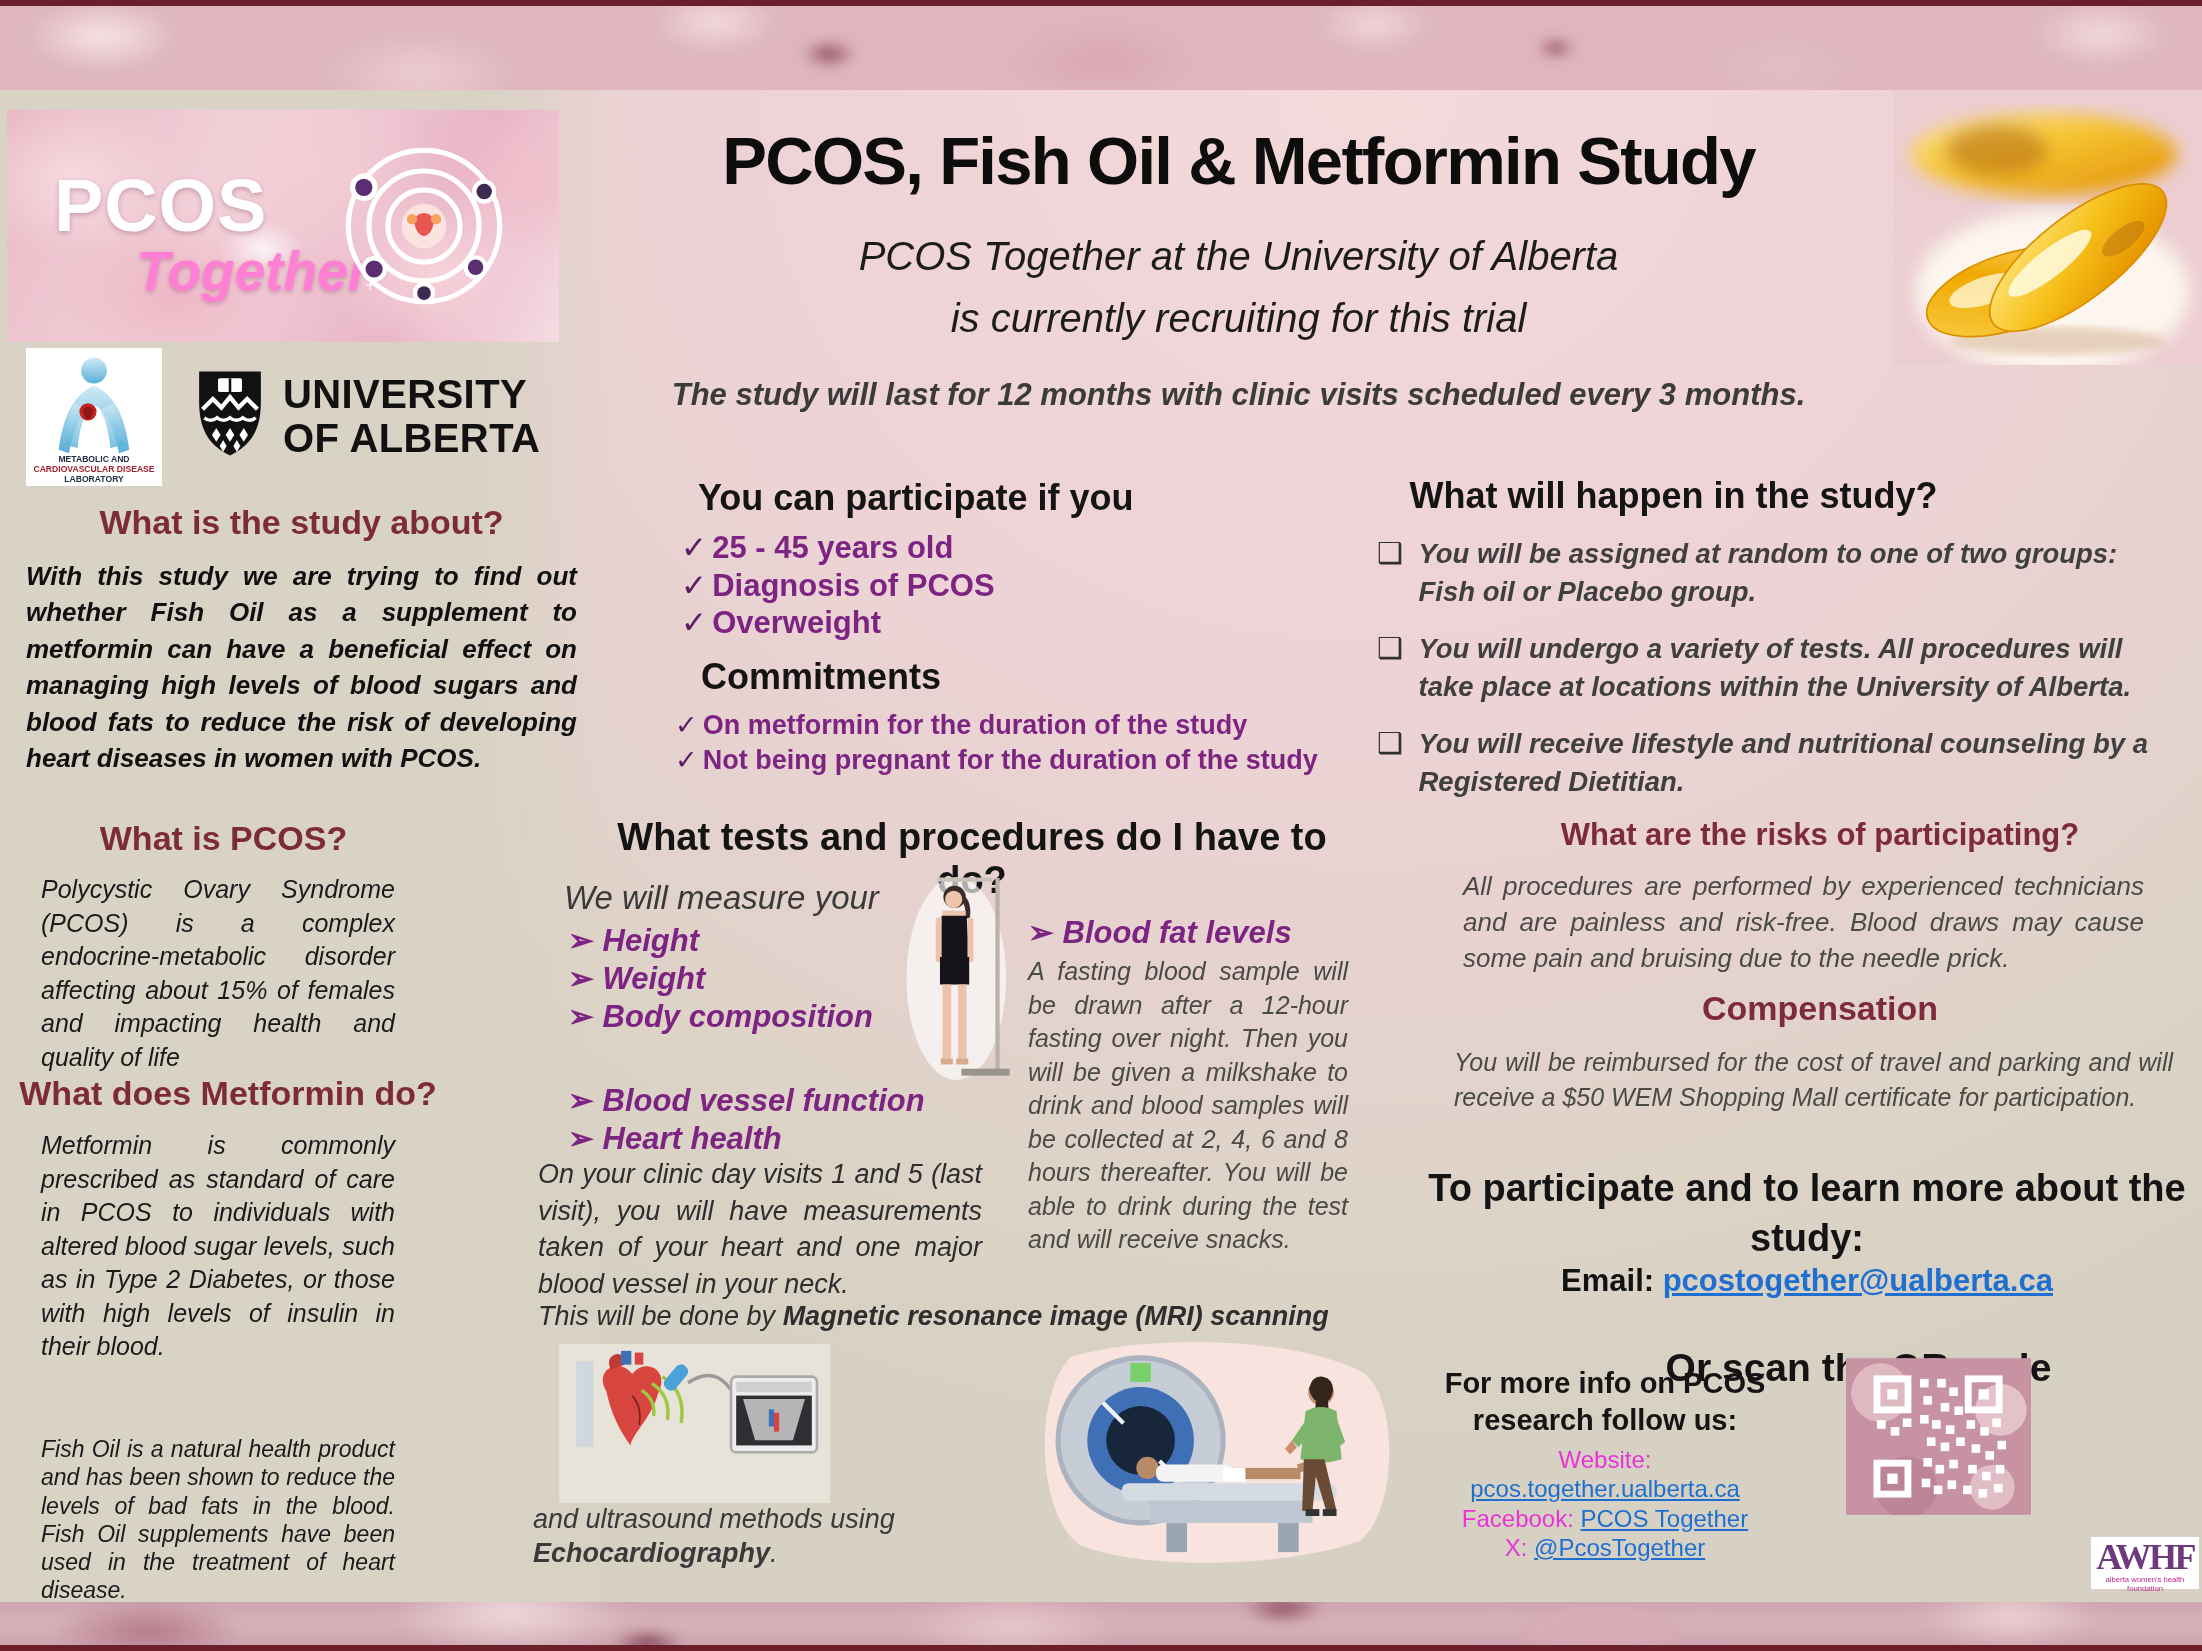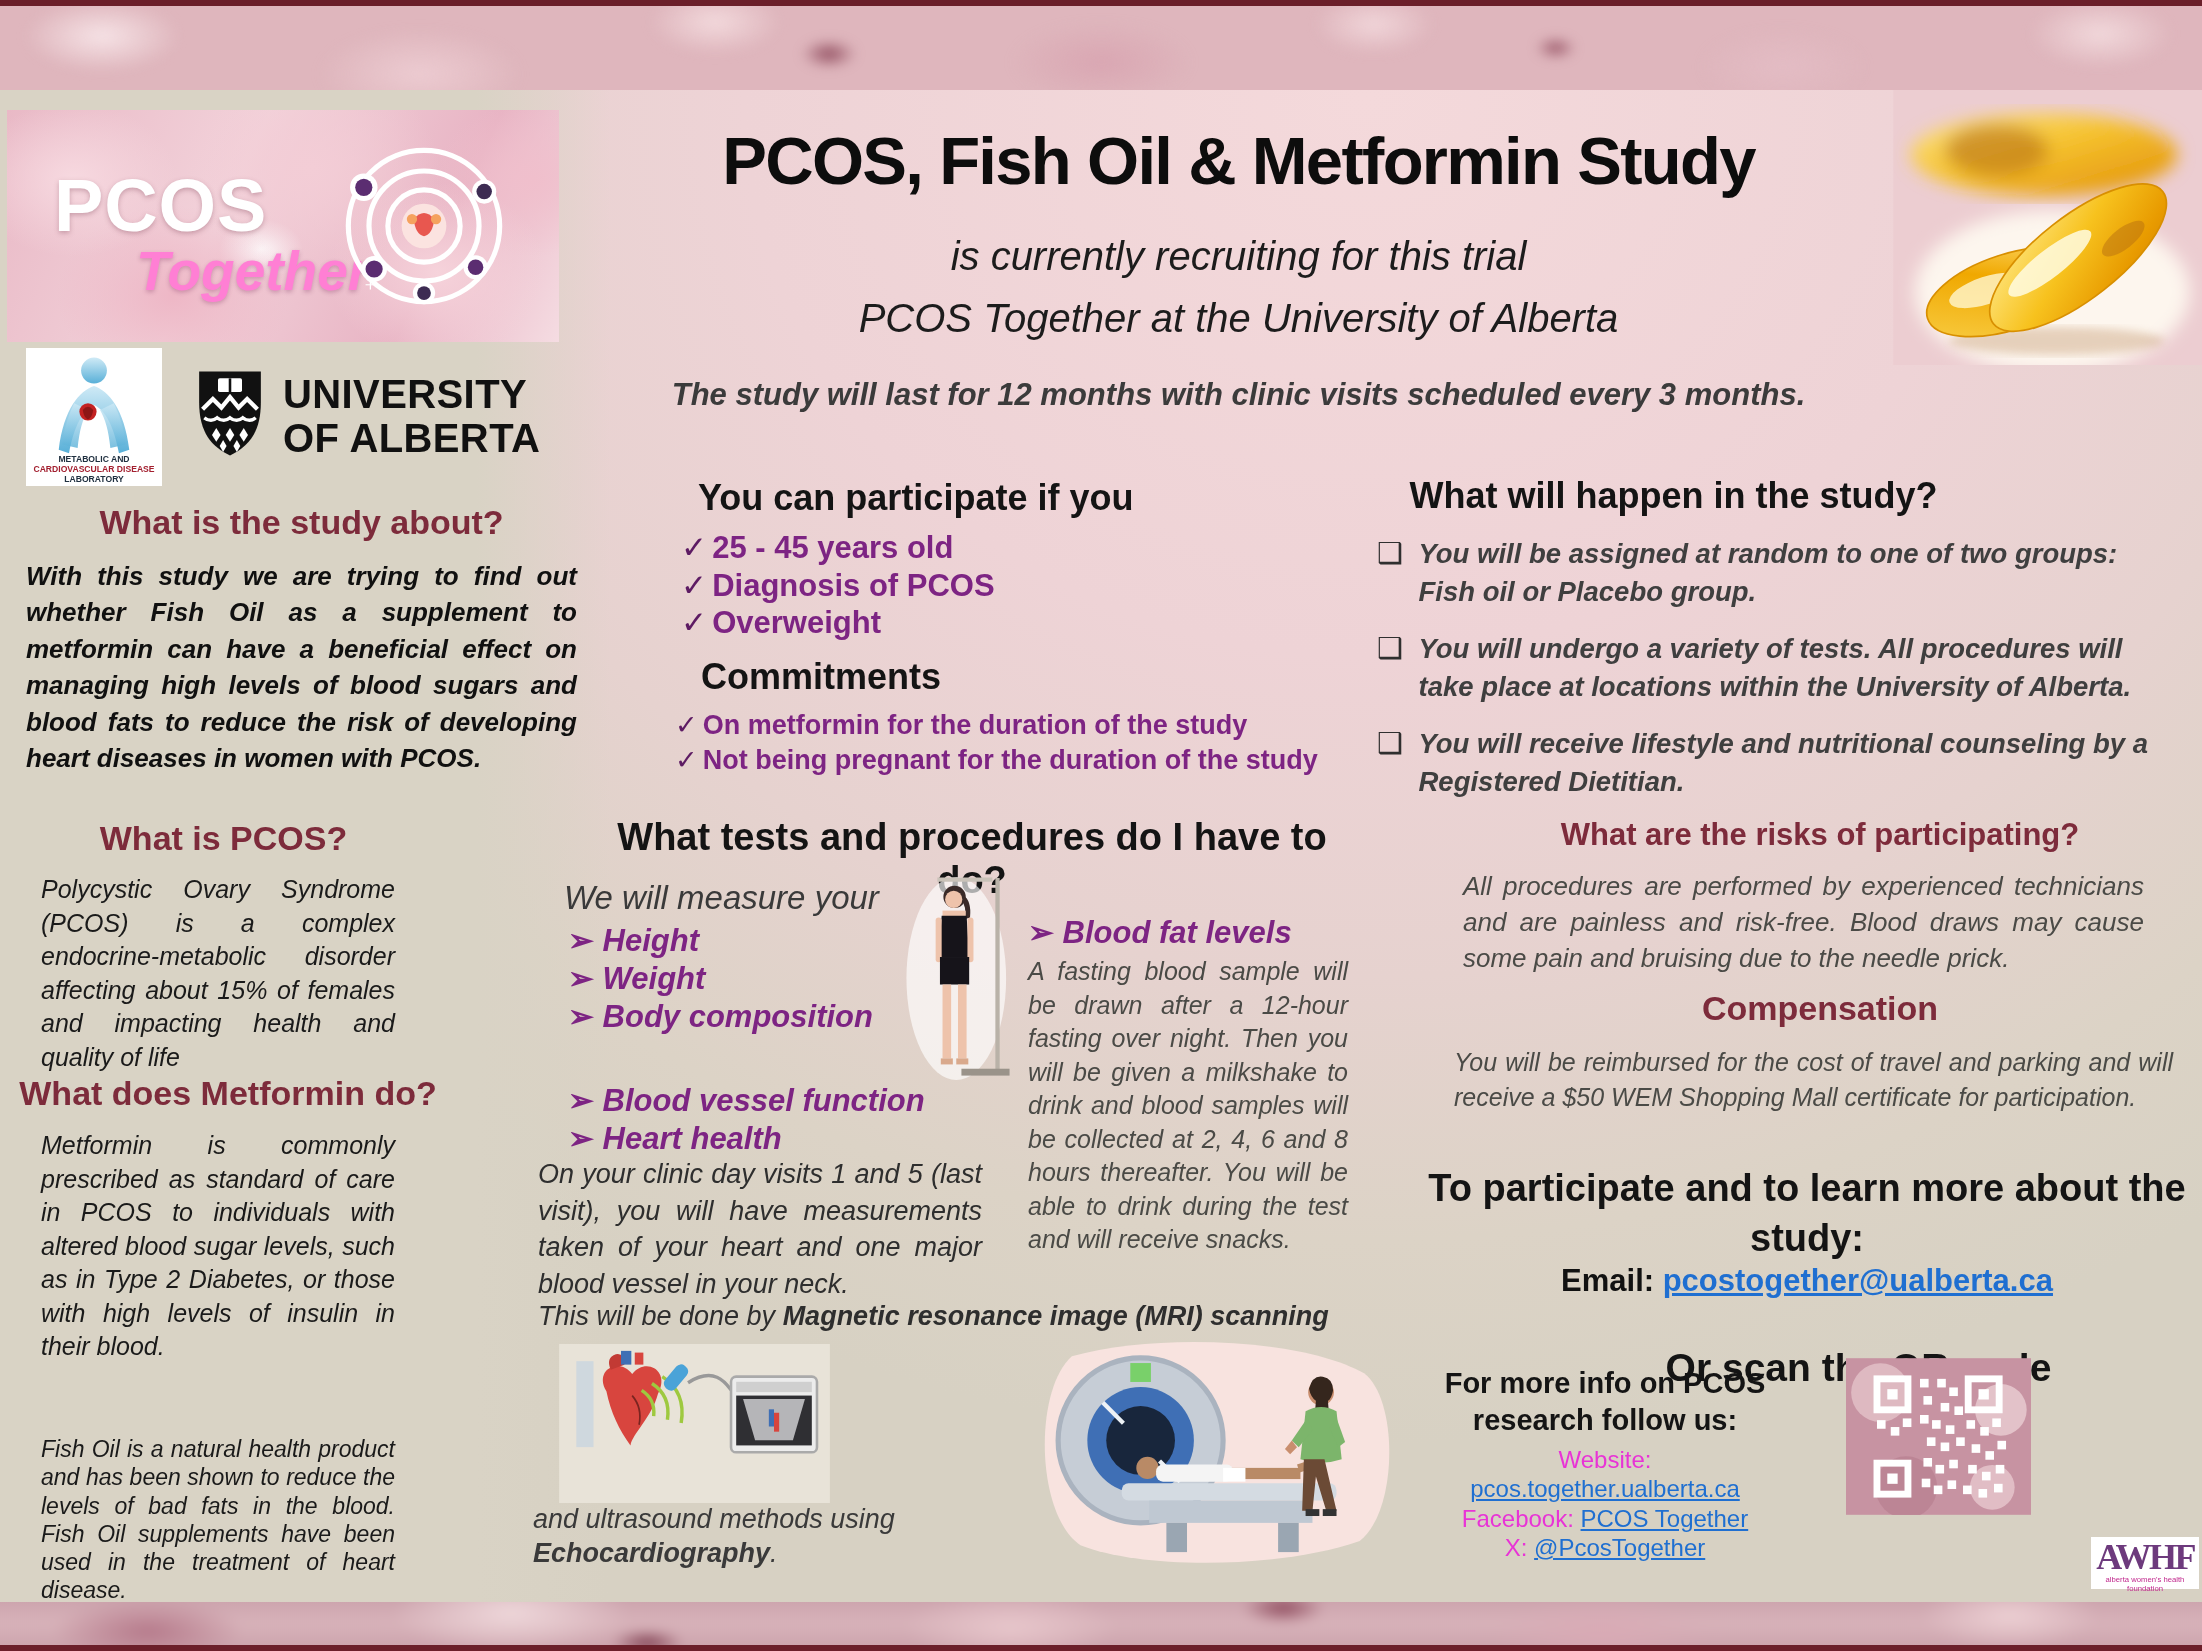--- a/index.html
+++ b/index.html
@@ -208,22 +208,22 @@
     </g>
     <g transform="rotate(-38 215 195)">
       <ellipse cx="215" cy="195" rx="125" ry="48" fill="url(#gold)" stroke="#d88f00" stroke-width="2"></ellipse>
       <ellipse cx="185" cy="180" rx="60" ry="16" fill="#fffbe2" opacity="0.85"></ellipse>
       <ellipse cx="270" cy="210" rx="30" ry="12" fill="#b86f10" opacity="0.5"></ellipse>
     </g>
   </svg>
 
   <div class="abs title center" style="left:602px;top:122px;width:1273px;">PCOS, Fish Oil &amp; Metformin Study</div>
   <div class="abs subtitle center" style="left:602px;top:225px;width:1273px;">
+    <div>PCOS Together  at the University of Alberta</div>
     <div>is currently recruiting for this trial</div>
-    <div>PCOS Together  at the University of Alberta</div>
   </div>
   <div class="abs duration center" style="left:602px;top:377px;width:1273px;">The study will last for 12 months with clinic visits scheduled every 3 months.</div>
 
   <div class="abs lc-head center" style="left:26px;top:503px;width:551px;">What is the study about?</div>
   <div class="abs lc-para1 just" style="left:26px;top:558px;width:551px;">With this study we are trying to find out whether Fish Oil as a supplement to metformin can have a beneficial effect on managing high levels of blood sugars and blood fats to reduce the risk of developing heart diseases in women with PCOS.</div>
 
   <div class="abs lc-head center" style="left:0px;top:819px;width:447px;">What is PCOS?</div>
   <div class="abs lc-para just" style="left:41px;top:873px;width:354px;">Polycystic Ovary Syndrome (PCOS) is a complex endocrine-metabolic disorder affecting about 15% of females and impacting health and quality of life</div>
 
   <div class="abs lc-head center" style="left:0px;top:1074px;width:456px;text-align:center;">What does Metformin do?</div>

